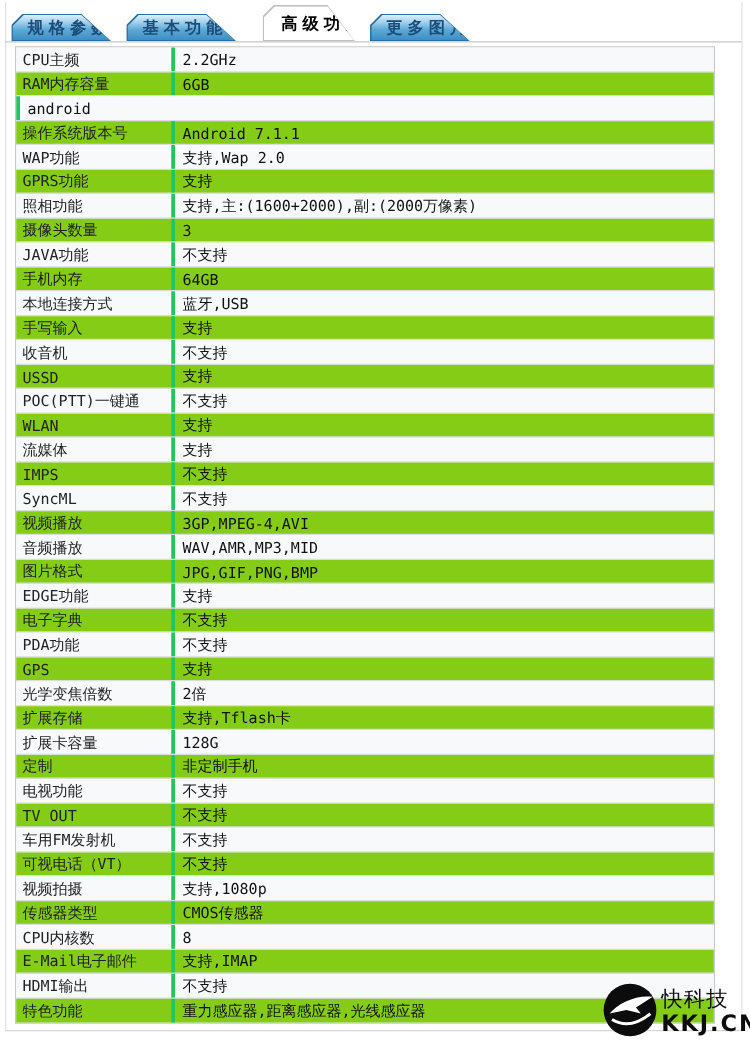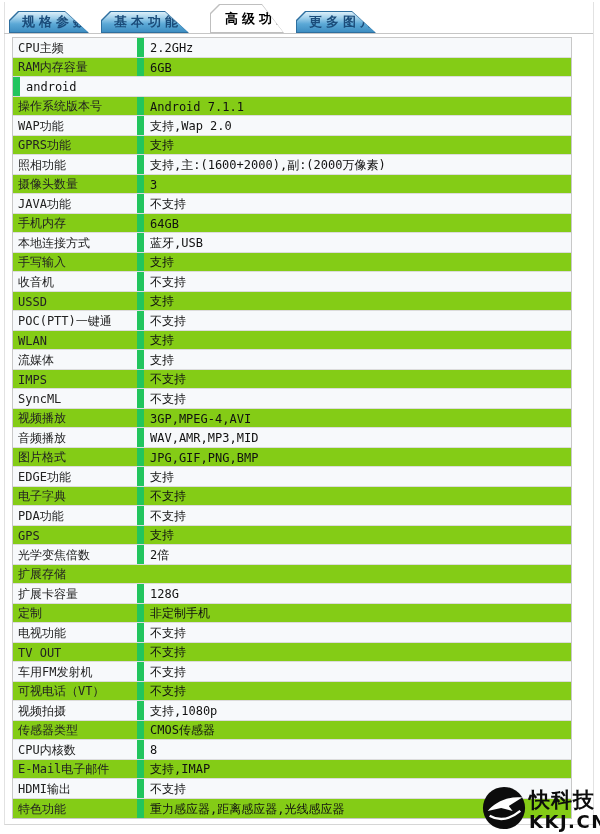--- a/index.html
+++ b/index.html
@@ -63,33 +63,33 @@
     border-bottom:1px solid #dcdcdc;background:#84cc16;
   }
   .spec-row:nth-child(odd){background:#f7f9fb;}
   .spec-row:last-child{border-bottom:none;}
   .spec-label{
     width:124px;box-sizing:border-box;padding:2px 2px 0 5px;
     font-size:12px;color:#222;display:flex;align-items:center;
     white-space:nowrap;overflow:hidden;
   }
   .spec-value{
-    flex:1;box-sizing:border-box;border-left:7px solid #22c55e;
+    flex:1;box-sizing:border-box;border-left:3px solid #22c55e;
     padding:2px 2px 0 6px;font-size:12px;color:#111;
     display:flex;align-items:center;white-space:nowrap;overflow:hidden;
   }
 
   
   .watermark{
     position:absolute;left:481px;top:786px;width:116px;height:48px;
     display:flex;align-items:center;z-index:5;
   }
   .wm-logo{flex:0 0 auto;margin-right:2px;}
   .wm-text{display:flex;flex-direction:column;align-items:flex-start;line-height:1;}
-  .wm-brand{font-size:21px;font-weight:bold;color:#0c0c0c;letter-spacing:1px;white-space:nowrap;}
+  .wm-brand{font-size:17px;font-weight:normal;color:#0c0c0c;letter-spacing:1px;white-space:nowrap;}
   .wm-domain{font-size:18px;font-weight:bold;color:#0c0c0c;letter-spacing:1.5px;margin-top:2px;white-space:nowrap;}
 </style>
 </head>
 <body>
 
 <div class="canvas">
 
   <div class="outer-box"></div>
 
   <div class="tabs">
@@ -246,20 +246,21 @@
     <div class="spec-value">支持</div>
   </div>
 
   <div class="spec-row">
     <div class="spec-label">光学变焦倍数</div>
     <div class="spec-value">2倍</div>
   </div>
 
   <div class="spec-row">
     <div class="spec-label">扩展存储</div>
+    <div class="spec-value">支持,Tflash卡</div>
   </div>
 
   <div class="spec-row">
     <div class="spec-label">扩展卡容量</div>
     <div class="spec-value">128G</div>
   </div>
 
   <div class="spec-row">
     <div class="spec-label">定制</div>
     <div class="spec-value">非定制手机</div>

